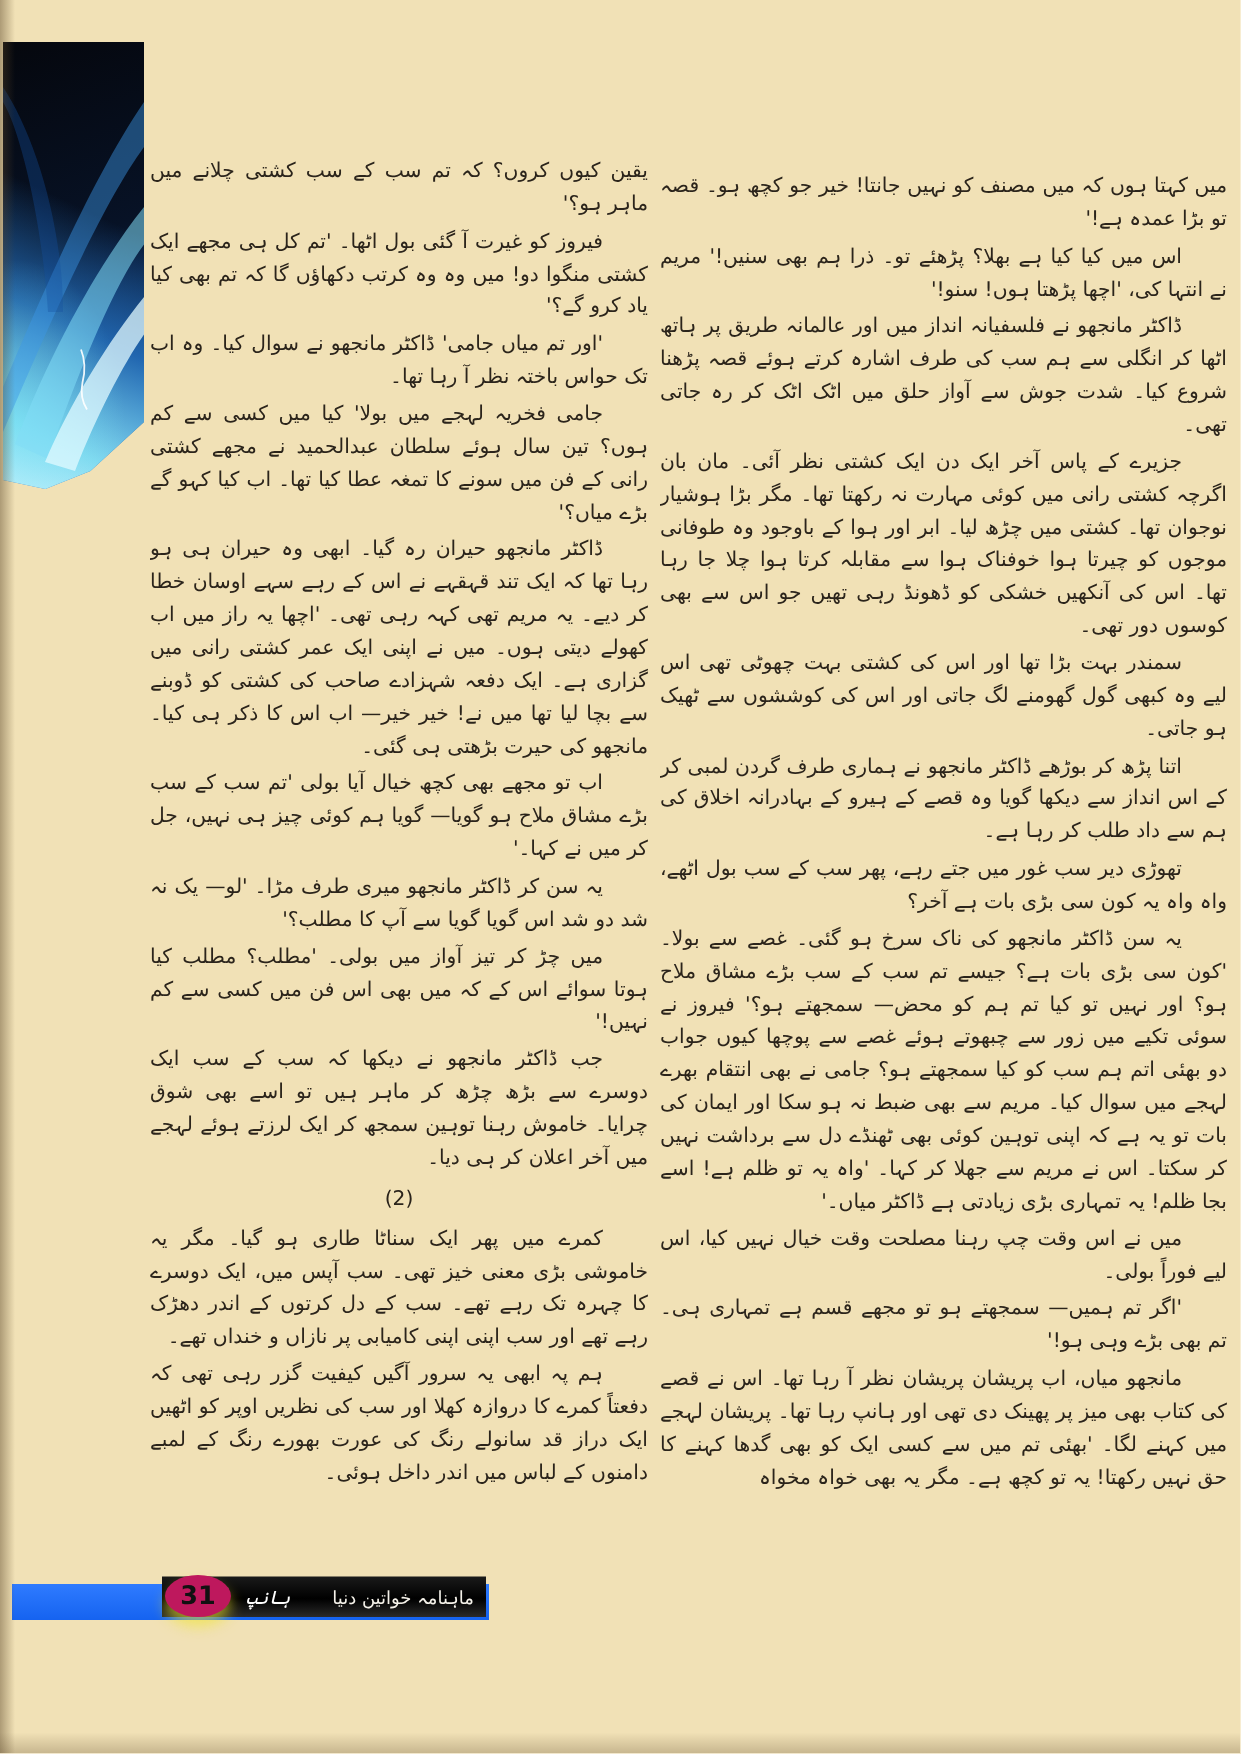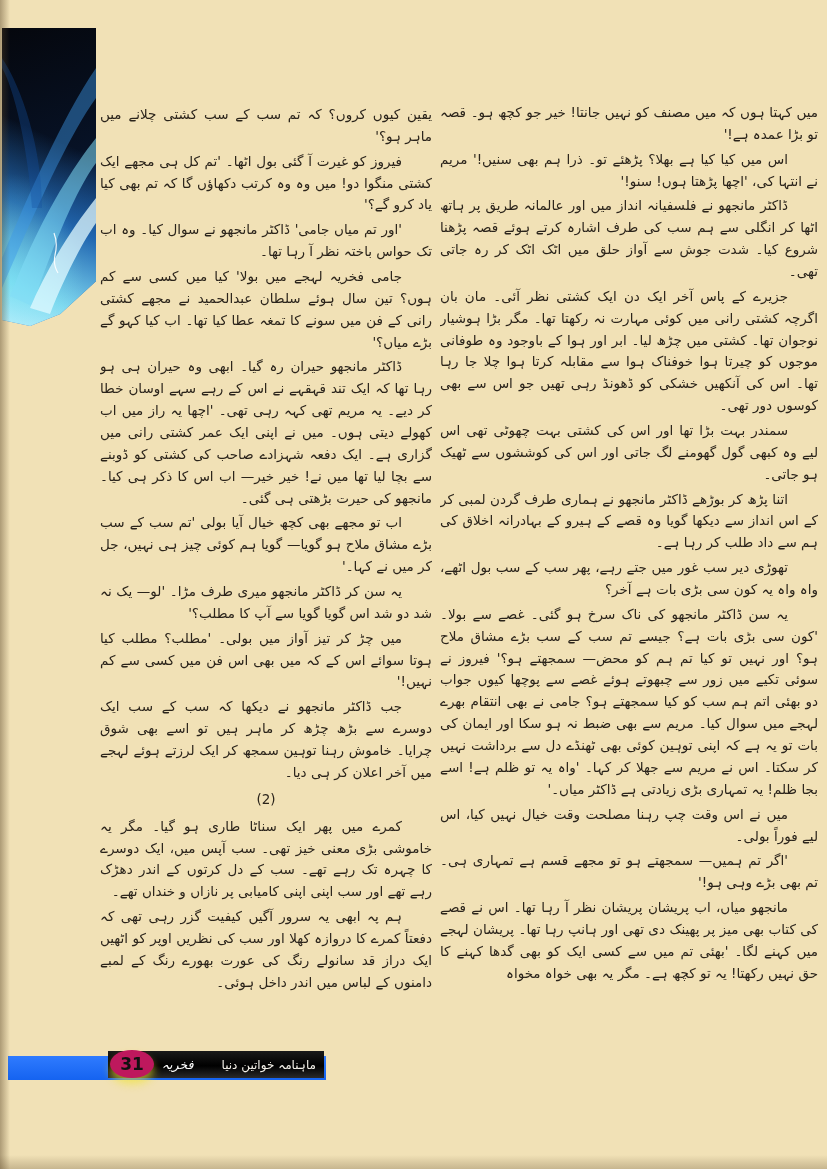--- a/index.html
+++ b/index.html
@@ -33,21 +33,21 @@
   .artwork svg{position:absolute;left:0;top:0;}
   .col{
     position:absolute;
     direction:rtl;
     text-align:justify;
     color:#2b241b;
     font-size:13.5px;
     line-height:1.62;
     overflow:hidden;
   }
-  .col-right{left:440px;top:102px;width:378px;height:948px;}
+  .col-right{left:440px;top:114px;width:378px;height:948px;}
   .col-left{left:100px;top:104px;width:332px;height:952px;}
   .para{margin:0 0 3px;text-indent:30px;}
   .flush{text-indent:0;}
   .marker{margin:5px 0;text-align:center;text-indent:0;}
   
   .footer-blue{
     position:absolute;left:8px;top:1056px;width:318px;height:24px;
     background:linear-gradient(to bottom,#2f7bff,#1563f0);
   }
   .footer-black{
@@ -110,20 +110,20 @@
     <p class="para">جب ڈاکٹر مانجھو نے دیکھا کہ سب کے سب ایک دوسرے سے بڑھ چڑھ کر ماہر ہیں تو اسے بھی شوق چرایا۔ خاموش رہنا توہین سمجھ کر ایک لرزتے ہوئے لہجے میں آخر اعلان کر ہی دیا۔</p>
     <p class="marker">(2)</p>
     <p class="para">کمرے میں پھر ایک سناٹا طاری ہو گیا۔ مگر یہ خاموشی بڑی معنی خیز تھی۔ سب آپس میں، ایک دوسرے کا چہرہ تک رہے تھے۔ سب کے دل کرتوں کے اندر دھڑک رہے تھے اور سب اپنی اپنی کامیابی پر نازاں و خنداں تھے۔</p>
     <p class="para">ہم پہ ابھی یہ سرور آگیں کیفیت گزر رہی تھی کہ دفعتاً کمرے کا دروازہ کھلا اور سب کی نظریں اوپر کو اٹھیں ایک دراز قد سانولے رنگ کی عورت بھورے رنگ کے لمبے دامنوں کے لباس میں اندر داخل ہوئی۔</p>
 
   </div>
 
   <div class="footer-blue"></div>
   <div class="footer-black">
     <span class="mag-name">ماہنامہ خواتین دنیا</span>
-    <span class="month">فخریہ</span>
+    <span class="month">ہانپ</span>
     <span class="year">2017</span>
   </div>
   <div class="page-badge">31</div>
 
   <div class="edge-left"></div>
   <div class="edge-bottom"></div>
 </div>
 
 </body></html>

